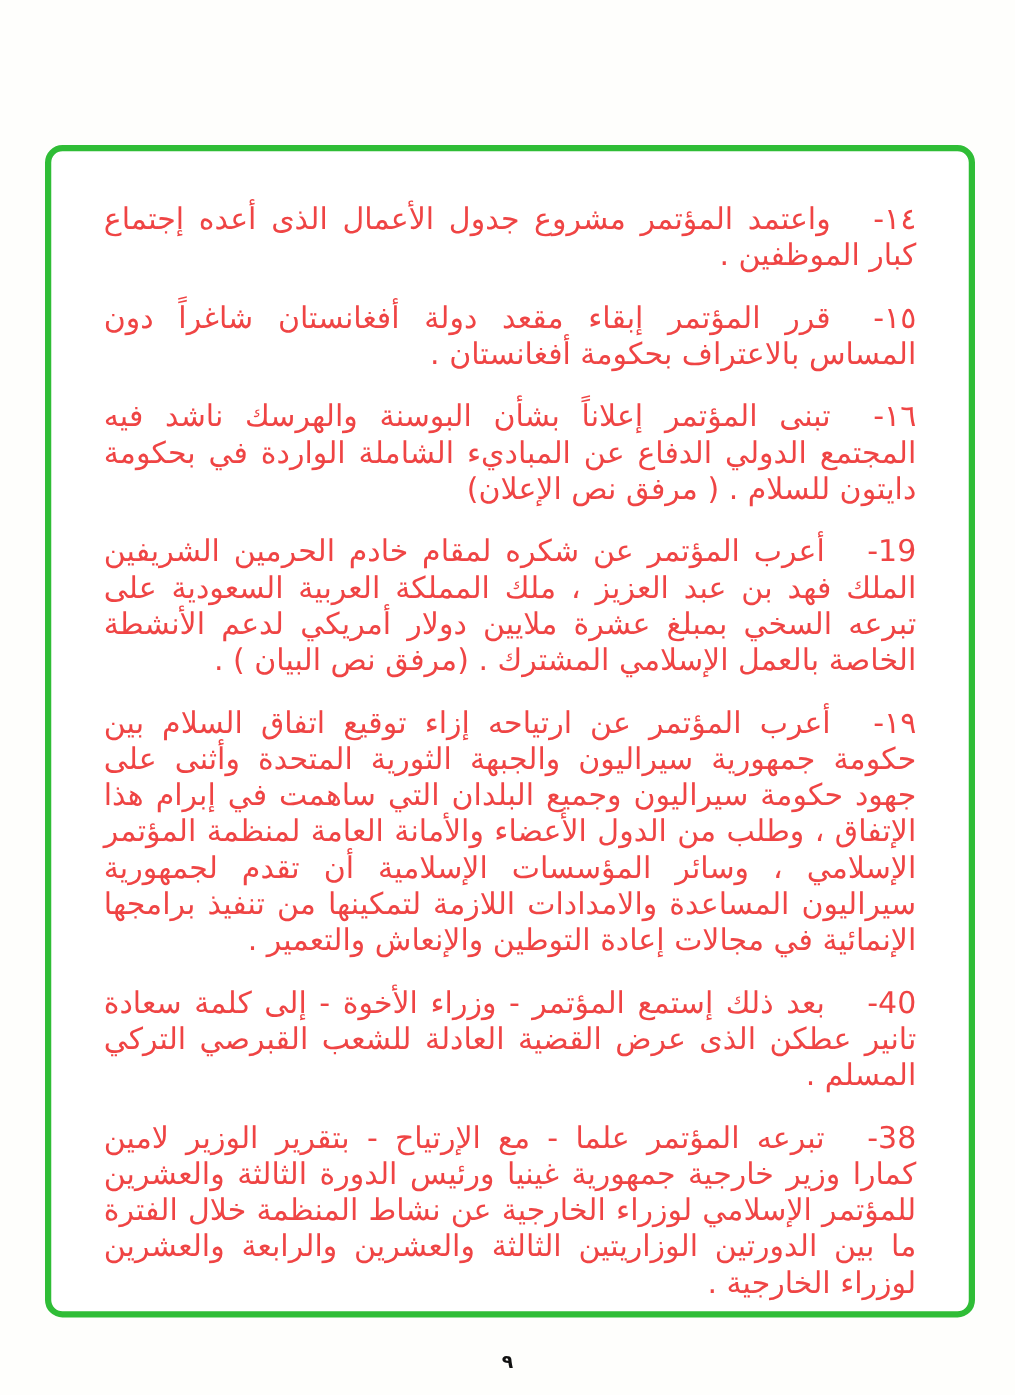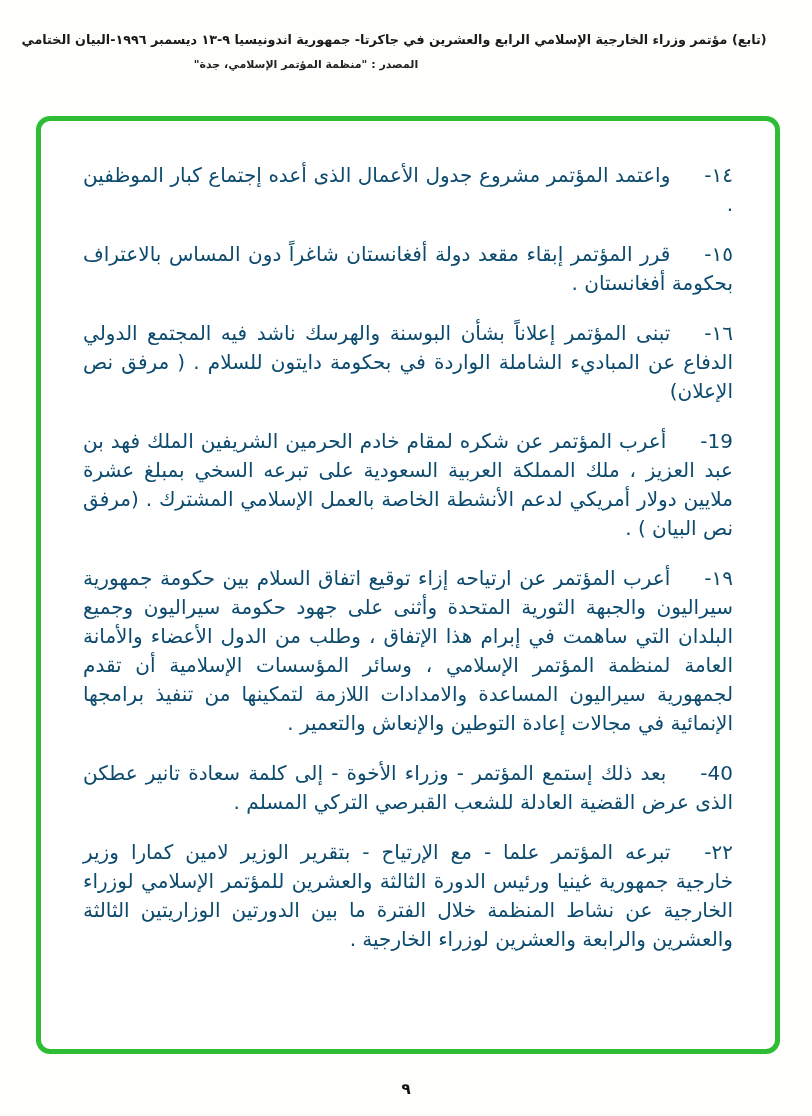--- a/index.html
+++ b/index.html
@@ -50,23 +50,23 @@
     border-radius: 14px;
     background: #ffffff;
     box-sizing: border-box;
     padding: 40px 42px 20px 42px;
     overflow: hidden;
   }
   .para {
     direction: rtl;
     text-align: justify;
     text-align-last: right;
-    font-size: 20px;
+    font-size: 24px;
     line-height: 29px;
-    color: #0c4a6e;
+    color: #ef4444;
     margin: 0 0 21px 0;
   }
   .para .pnum {
     display: inline-block;
     margin-left: 34px;
     white-space: nowrap;
   }
   .page-number {
     position: absolute;
     bottom: 18px;
@@ -76,24 +76,20 @@
     font-size: 15px;
     font-weight: bold;
     color: #111;
   }
 </style>
 </head>
 <body>
 
 <div class="page">
 
-  <div class="doc-header">
-    <div class="line1">(تابع) مؤتمر وزراء الخارجية الإسلامي الرابع والعشرين في جاكرتا- جمهورية اندونيسيا ٩-١٣ ديسمبر ١٩٩٦-البيان الختامي</div>
-    <div class="line2">المصدر : "منظمة المؤتمر الإسلامي، جدة"</div>
-  </div>
 
   <div class="border-box">
 
     <div class="para">
       <span class="pnum">١٤-</span><span>واعتمد المؤتمر مشروع جدول الأعمال الذى أعده إجتماع كبار الموظفين .</span>
     </div>
 
     <div class="para">
       <span class="pnum">١٥-</span><span>قرر المؤتمر إبقاء مقعد دولة أفغانستان شاغراً دون المساس بالاعتراف بحكومة أفغانستان .</span>
     </div>
@@ -110,20 +106,20 @@
     <div class="para">
       <span class="pnum">١٩-</span><span>أعرب المؤتمر عن ارتياحه إزاء توقيع اتفاق السلام بين حكومة جمهورية سيراليون والجبهة الثورية المتحدة وأثنى على جهود حكومة سيراليون وجميع البلدان التي ساهمت في إبرام هذا الإتفاق ، وطلب من الدول الأعضاء والأمانة العامة لمنظمة المؤتمر الإسلامي ، وسائر المؤسسات الإسلامية أن تقدم لجمهورية سيراليون المساعدة والامدادات اللازمة لتمكينها من تنفيذ برامجها الإنمائية في مجالات إعادة التوطين والإنعاش والتعمير .</span>
     </div>
 
     <div class="para">
       <span class="pnum">40-</span><span>بعد ذلك إستمع المؤتمر - وزراء الأخوة - إلى كلمة سعادة تانير عطكن الذى عرض القضية العادلة للشعب القبرصي التركي المسلم .</span>
     </div>
 
 
     <div class="para">
-      <span class="pnum">٢٢-</span><span>تبرعه المؤتمر علما - مع الإرتياح - بتقرير الوزير لامين كمارا وزير خارجية جمهورية غينيا ورئيس الدورة الثالثة والعشرين للمؤتمر الإسلامي لوزراء الخارجية عن نشاط المنظمة خلال الفترة ما بين الدورتين الوزاريتين الثالثة والعشرين والرابعة والعشرين لوزراء الخارجية .</span>
+      <span class="pnum">38-</span><span>تبرعه المؤتمر علما - مع الإرتياح - بتقرير الوزير لامين كمارا وزير خارجية جمهورية غينيا ورئيس الدورة الثالثة والعشرين للمؤتمر الإسلامي لوزراء الخارجية عن نشاط المنظمة خلال الفترة ما بين الدورتين الوزاريتين الثالثة والعشرين والرابعة والعشرين لوزراء الخارجية .</span>
     </div>
 
   </div>
 
   <div class="page-number">٩</div>
 
 </div>
 
 </body></html>

